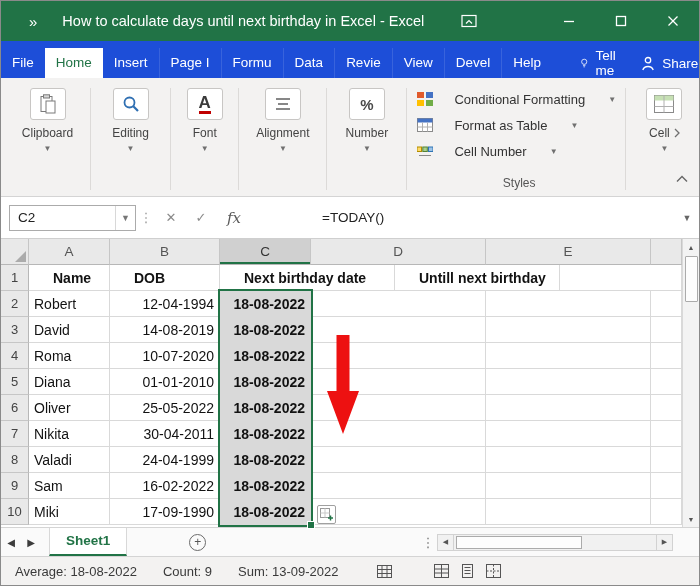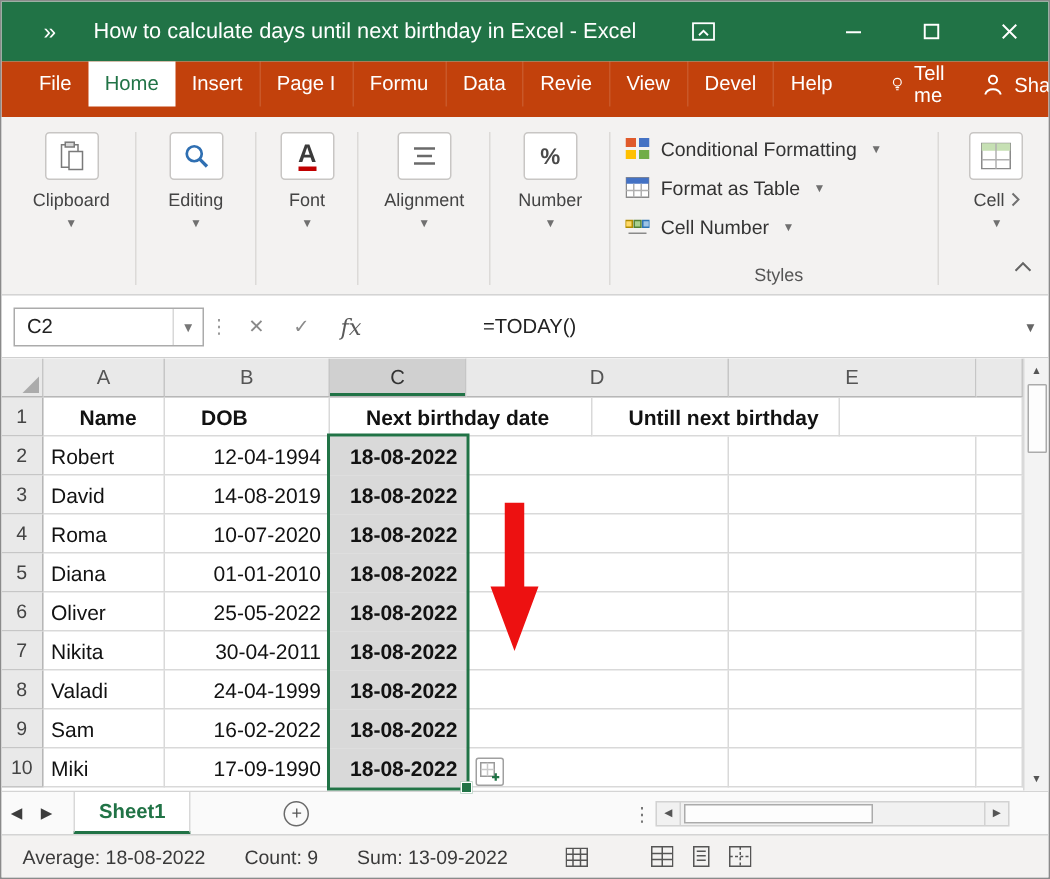--- a/index.html
+++ b/index.html
@@ -8,40 +8,40 @@
 
   
   .titlebar { height:40px; background:#217346; display:flex; align-items:center; color:#fff; padding-left:28px; }
   .qat-icon { font-size:15px; color:#fff; margin-right:26px; letter-spacing:-1px; }
   .t-title { font-size:14.5px; white-space:nowrap; }
   .rdo-btn { margin-left:28px; width:34px; height:40px; display:flex; align-items:center; justify-content:center; }
   .win-controls { margin-left:auto; display:flex; height:40px; }
   .wc-btn { width:52px; height:40px; display:flex; align-items:center; justify-content:center; }
 
   
-  .tabrow { height:37px; background:#c2410c; display:flex; padding-left:14px; color:#fff; }
+  .tabrow { height:37px; background:#1d4ed8; display:flex; align-items:flex-end; color:#fff; }
   .rtab { height:30px; line-height:30px; padding:0 11px; font-size:13.5px; white-space:nowrap; border-left:1px solid rgba(255,255,255,0.12); }
   .rtab:first-child { border-left:none; }
   .rtab.active { background:#fff; color:#217346; border-left:none; }
   .rtab.active + .rtab { border-left:none; }
   .tellme { display:flex; align-items:center; gap:7px; height:30px; margin-left:18px; padding:0 10px; font-size:13.5px; }
   .share { display:flex; align-items:center; gap:7px; height:30px; margin-left:auto; margin-right:22px; padding:0 10px; font-size:13.5px; }
 
   
   .ribbon { height:119px; background:#F3F2F1; border-bottom:1px solid #D4D4D4; display:flex; align-items:stretch; padding:8px 0 4px 8px; position:relative; }
   .rgroup { display:flex; flex-direction:column; align-items:center; padding-top:2px; }
   .gicon { width:36px; height:32px; background:#fff; border:1px solid #C8C6C4; border-radius:3px; display:flex; align-items:center; justify-content:center; margin-bottom:6px; }
   .glabel { font-size:12px; color:#444; }
   .gchev { font-size:8px; color:#707070; margin-top:4px; }
   .gdiv { width:1px; background:#DCDAD8; margin:2px 4px; }
   .g-clip { width:78px; } .g-edit { width:72px; } .g-font { width:60px; } .g-align { width:80px; } .g-num { width:72px; }
   .font-a { font-size:17px; font-weight:bold; color:#3b3b3b; border-bottom:3px solid #C00000; line-height:17px; }
   .pct { font-size:15px; font-weight:bold; color:#4a4a4a; }
   .styles-group { width:212px; display:flex; flex-direction:column; padding-left:6px; }
-  .sitem { display:flex; align-items:center; gap:7px; height:26px; font-size:13px; color:#333; }
+  .sitem { display:flex; align-items:center; gap:21px; height:26px; font-size:13px; color:#333; }
   .sitem-chev { font-size:8px; color:#707070; margin-left:2px; }
   .styles-label { margin-top:auto; text-align:center; font-size:12px; color:#555; padding-bottom:2px; }
   .cells-group { width:70px; display:flex; flex-direction:column; align-items:center; padding-top:2px; }
   .cell-label-row { display:flex; align-items:center; gap:4px; font-size:12px; color:#444; }
   .collapse-chev { position:absolute; right:10px; bottom:8px; }
 
   
   .fbar { height:42px; background:#FFFFFF; border-bottom:1px solid #CFCFCF; display:flex; align-items:center; padding-left:8px; }
   .namebox { width:127px; height:26px; background:#fff; border:1px solid #ABABAB; display:flex; align-items:center; }
   .nb-text { flex:1; font-size:13.5px; color:#222; padding-left:8px; }

